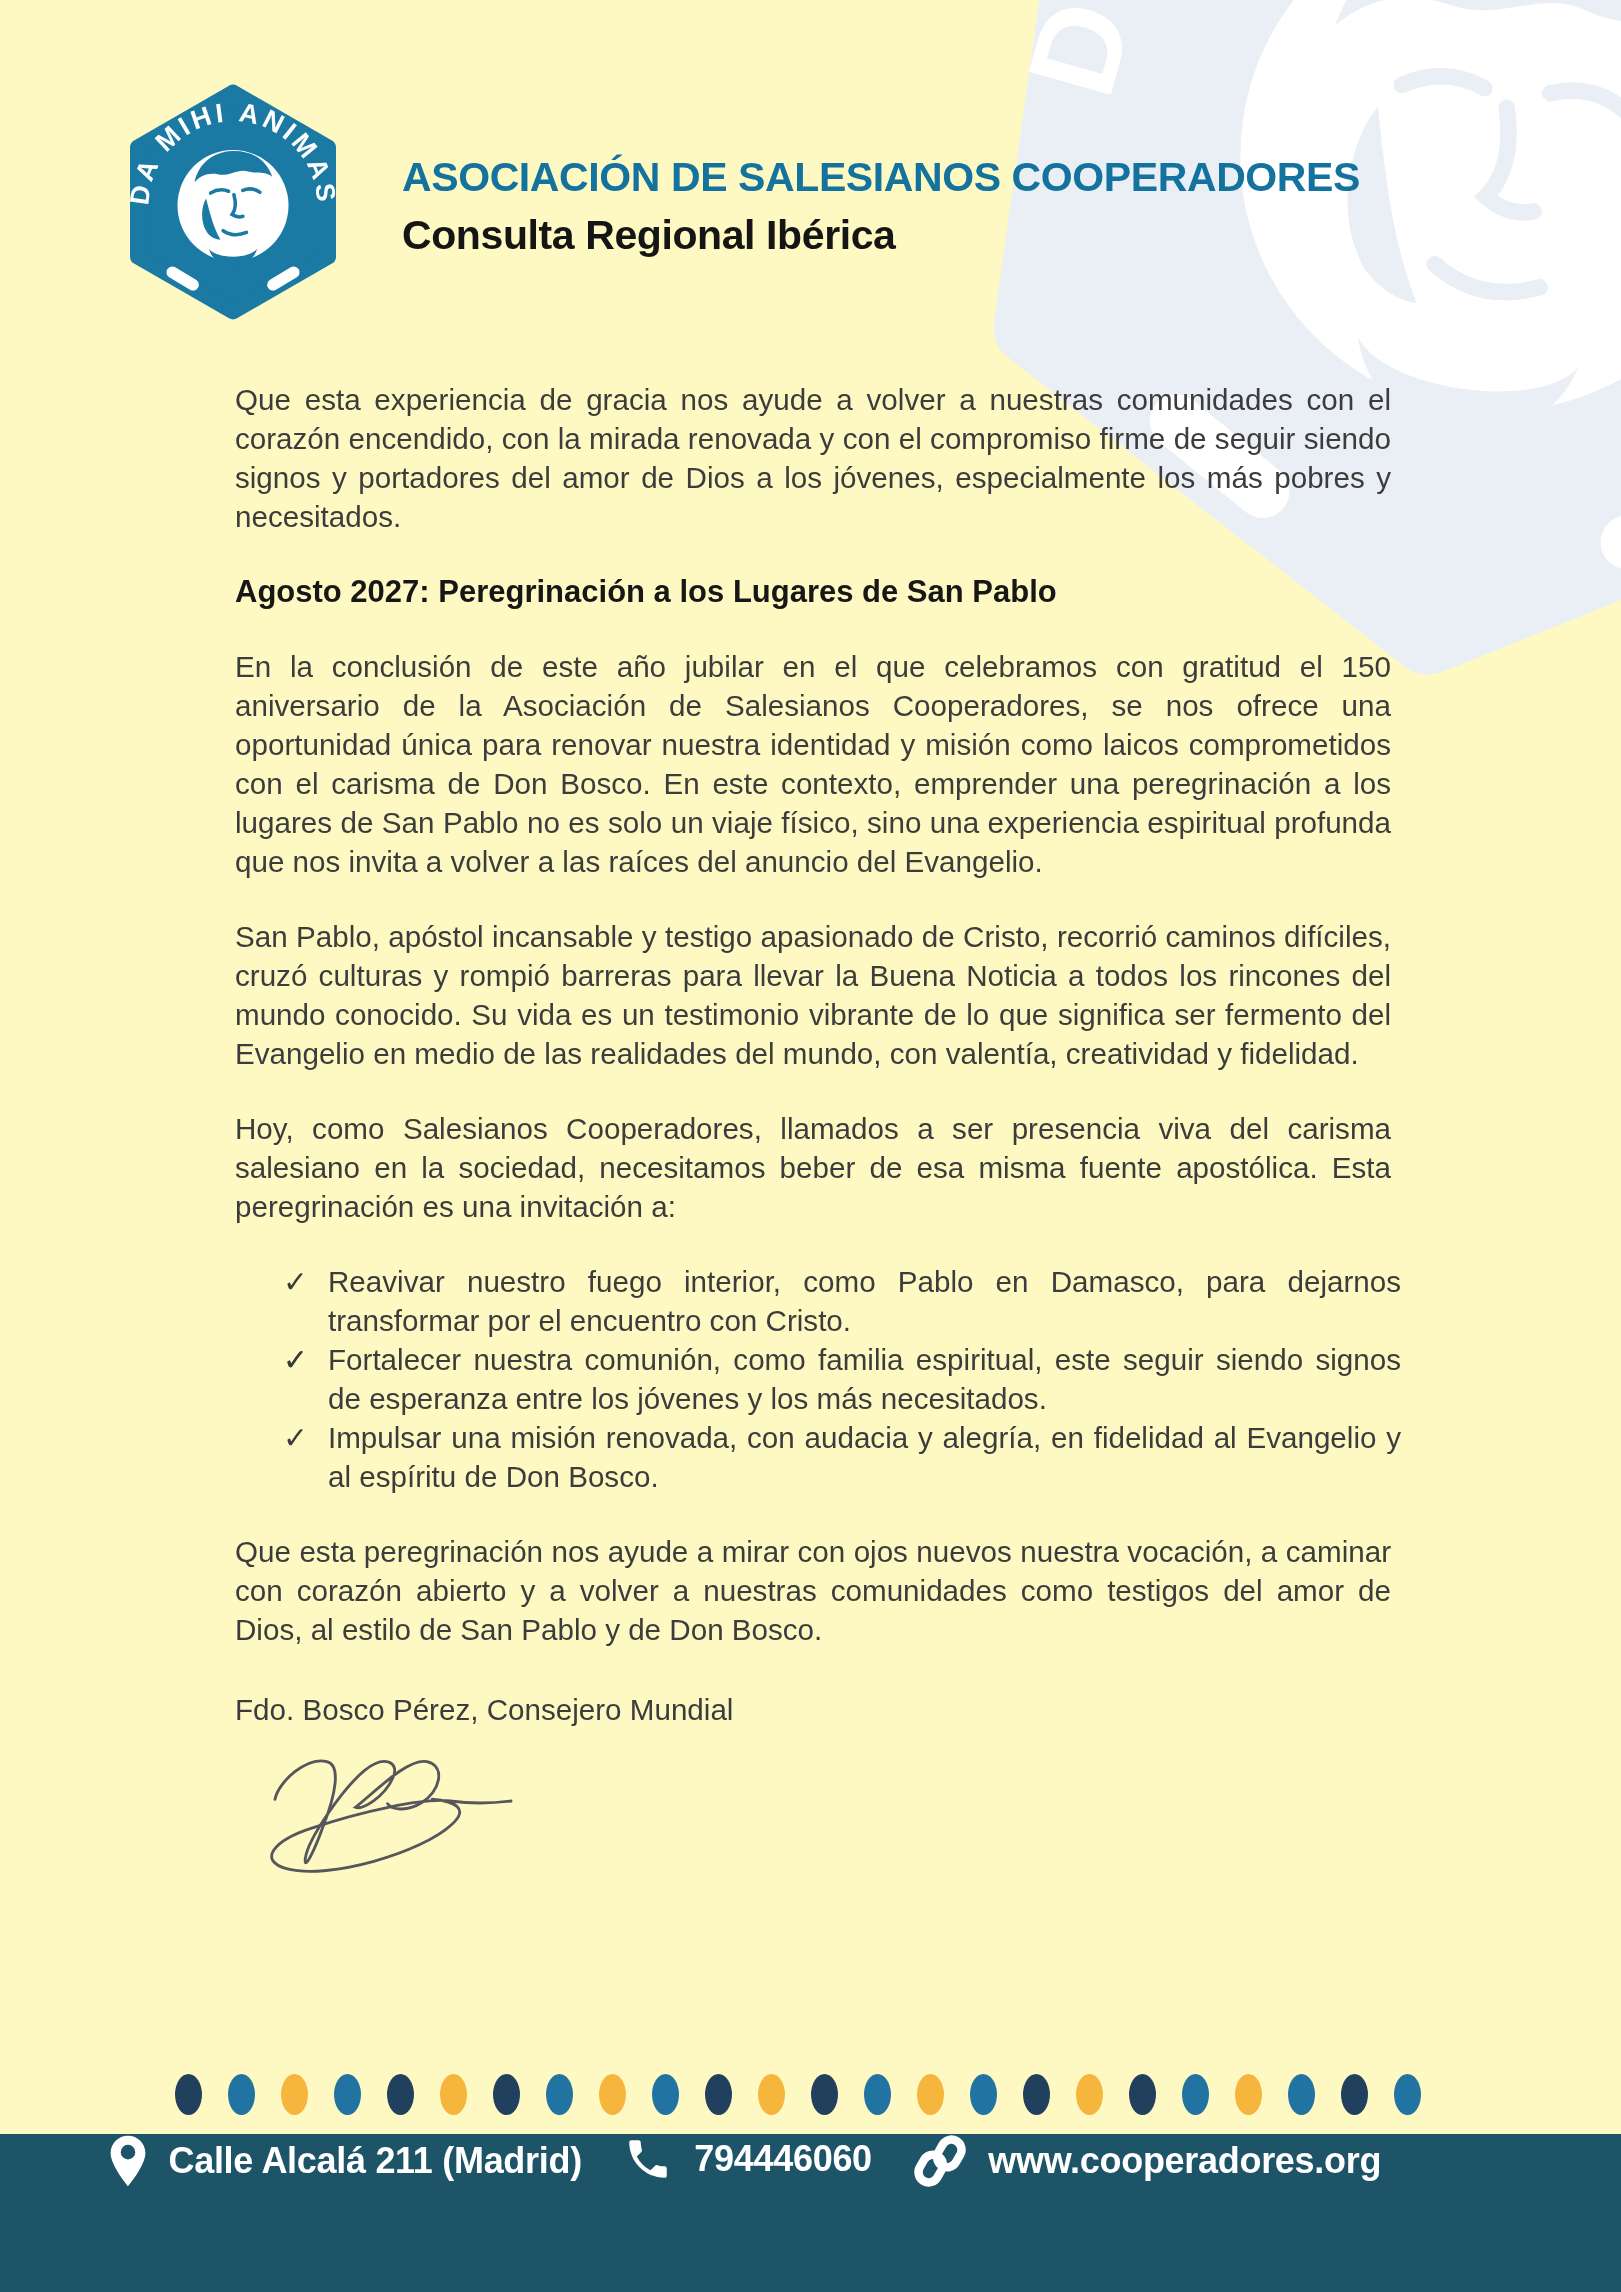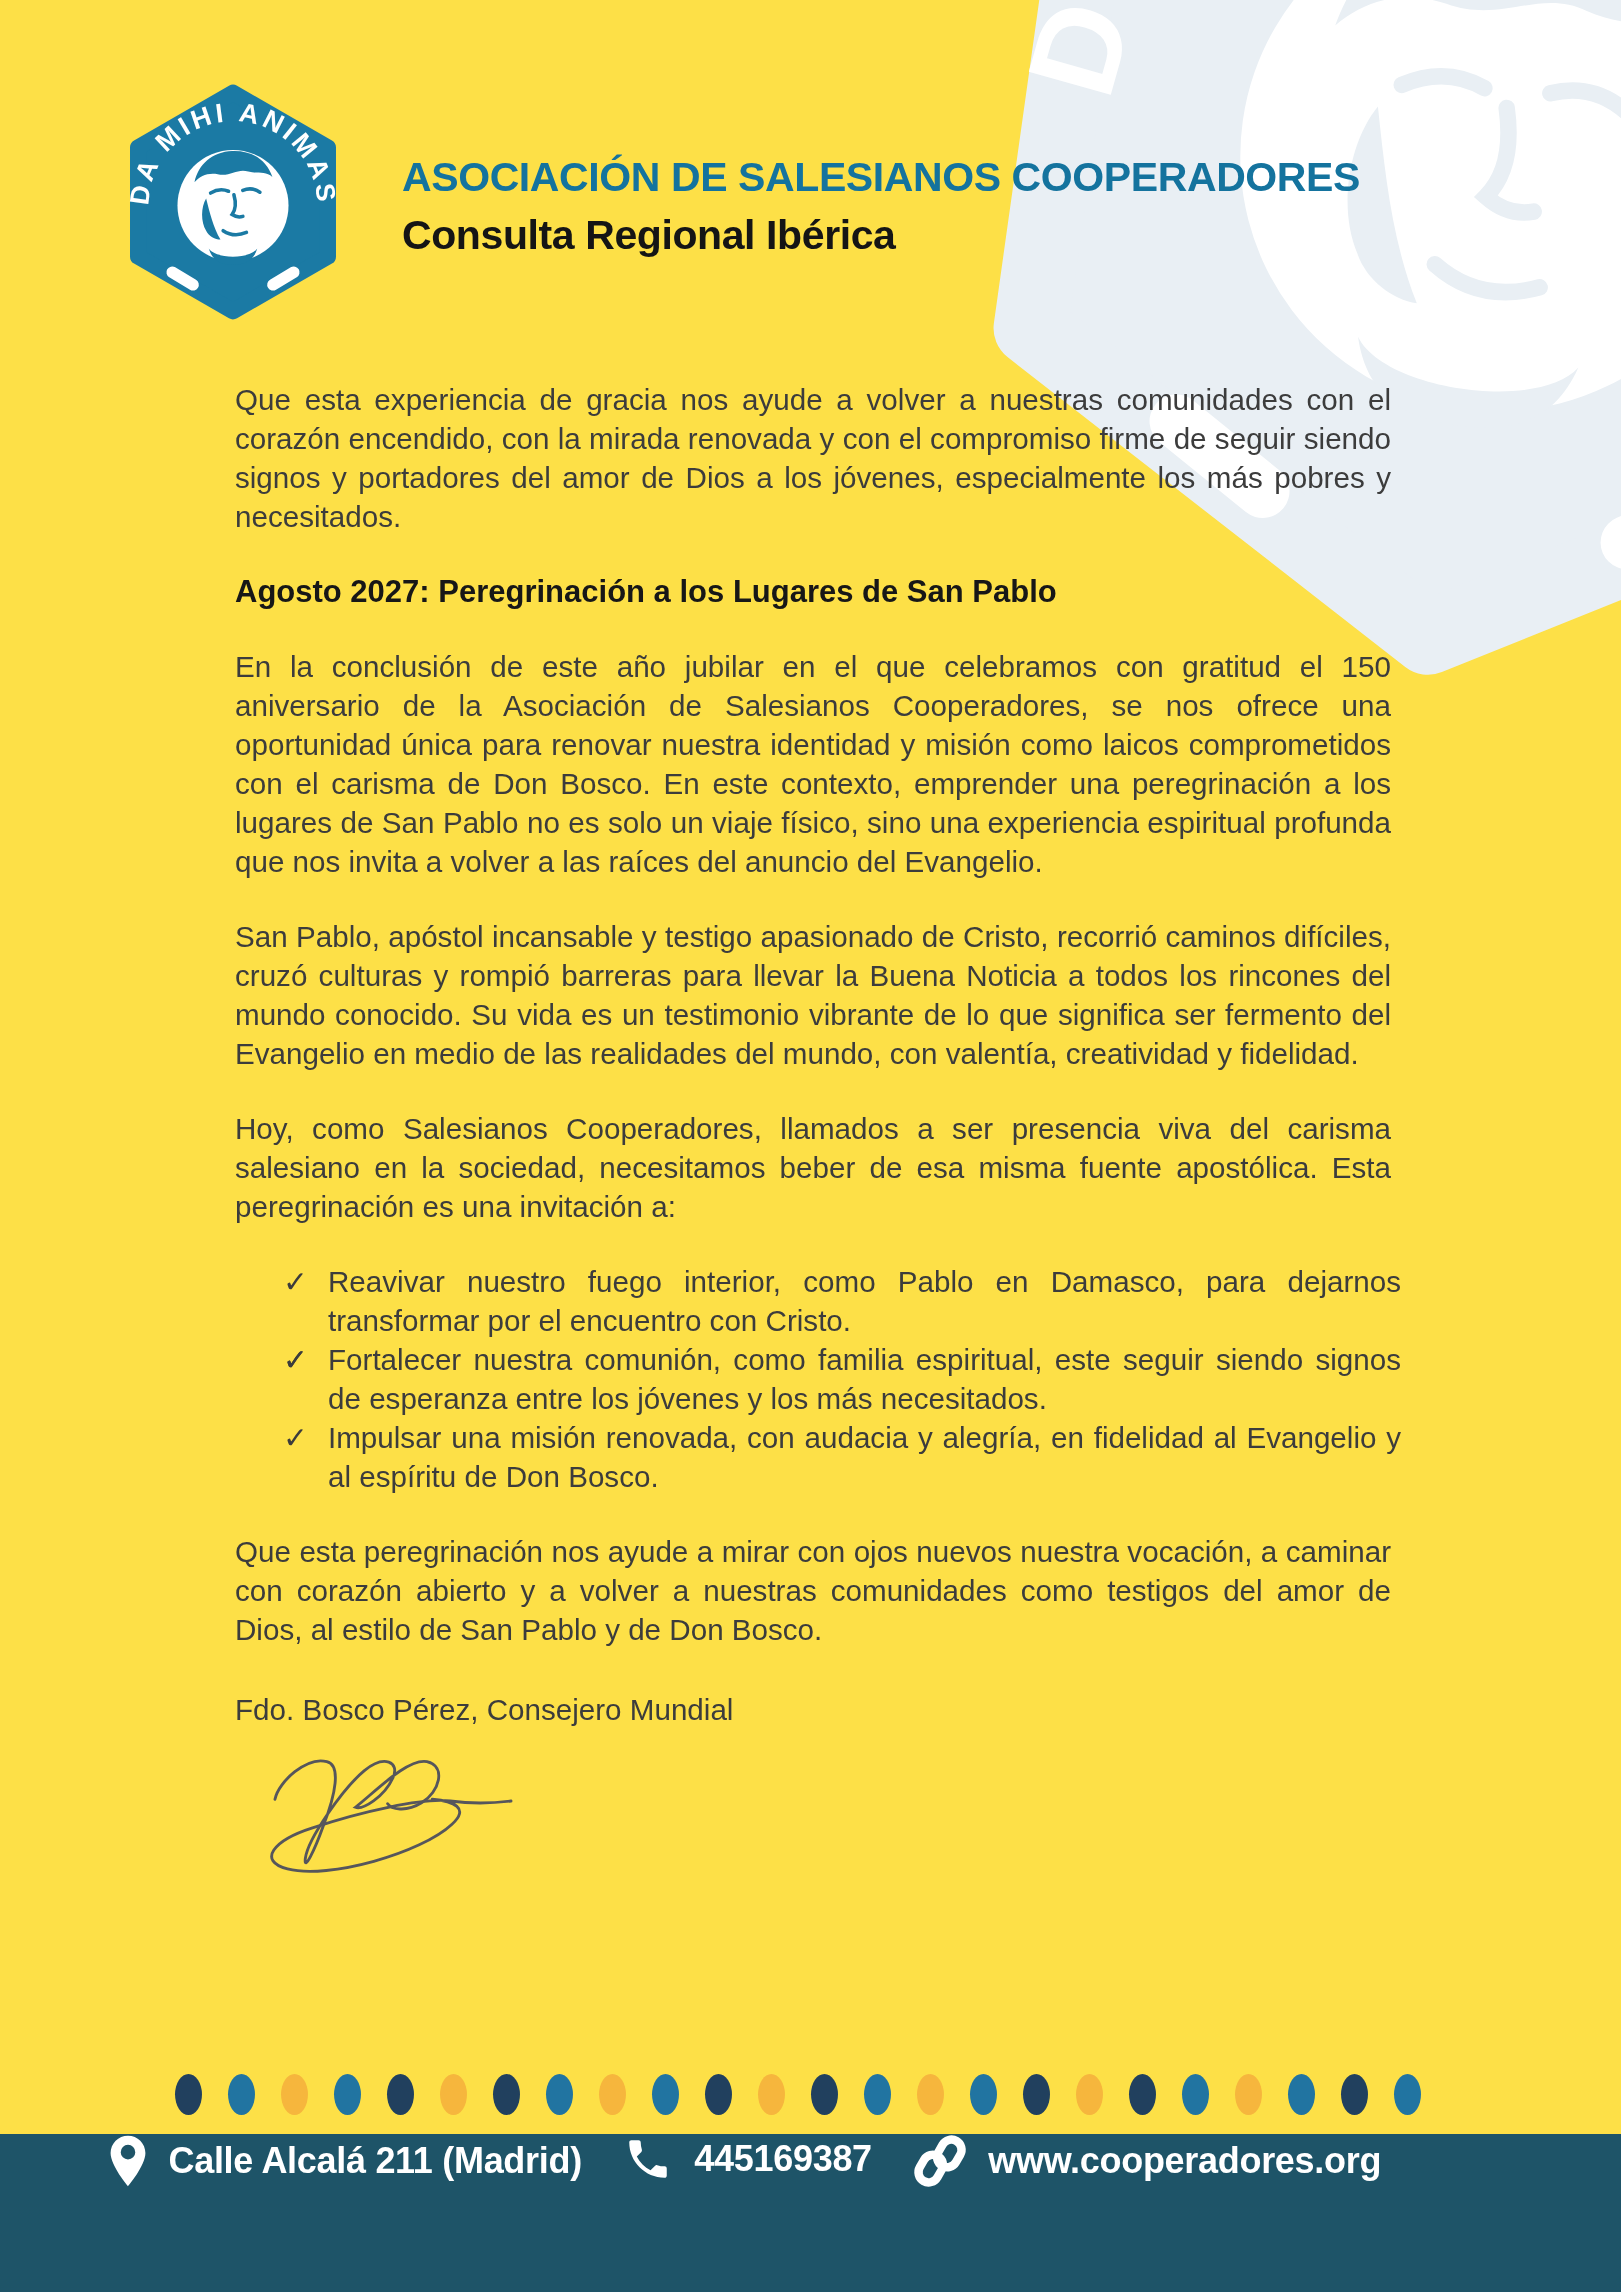--- a/index.html
+++ b/index.html
@@ -1,21 +1,21 @@
 <!DOCTYPE html>
 <html style="--brand-teal: #14739E; --logo-teal: #1B7AA4; --footer-bg: #1E5468; --watermark: #E9EFF4; --dot-navy: #21405E; --dot-blue: #2174A1; --dot-yellow: #F6B63D; --signature: #56565C;font-size:14.3px"><head>
 <meta charset="utf-8">
 <style>
   :root{
     --brand-teal:#14739E; --logo-teal:#1B7AA4; --footer-bg:#1E5468;
     --watermark:#E9EFF4; --dot-navy:#21405E; --dot-blue:#2174A1;
     --dot-yellow:#F6B63D; --signature:#56565C; --body-text:#3C3C3C;
   }
   html,body{margin:0;padding:0;background:#fff;}
-  .page{position:relative;width:1621px;height:2293px;background:#fde047;overflow:hidden;
+  .page{position:relative;width:1621px;height:2293px;background:#fef9c3;overflow:hidden;
         font-family:"Liberation Sans",sans-serif;}
 
   
   .watermark{position:absolute;left:983px;top:-412px;width:1030px;height:1104px;
              transform:rotate(8deg);pointer-events:none;}
   .watermark svg{width:100%;height:100%;}
   .wm-colors{--hex:var(--watermark);--fg:#ffffff;}
   .main-colors{--hex:var(--logo-teal);--fg:#ffffff;}
 
   
@@ -158,21 +158,21 @@
     <div class="f-item">
       <svg width="38" height="54" viewBox="0 0 24 34">
         <path fill="#fff" fill-rule="evenodd" d="M12,1 C5.9,1 1,5.9 1,12 c0,8 11,21 11,21 s11,-13 11,-21 C23,5.9 18.1,1 12,1 Z M12,16 a4.6,4.6 0 1 1 0,-9.2 a4.6,4.6 0 1 1 0,9.2 Z"></path>
       </svg>
       <span>Calle Alcalá 211 (Madrid)</span>
     </div>
     <div class="f-item">
       <svg width="50" height="50" viewBox="0 0 24 24">
         <path fill="#fff" d="M6.62,10.79c1.44,2.83 3.76,5.14 6.59,6.59l2.2,-2.2c0.27,-0.27 0.67,-0.36 1.02,-0.24 1.12,0.37 2.33,0.57 3.57,0.57 0.55,0 1,0.45 1,1V20c0,0.55 -0.45,1 -1,1 -9.39,0 -17,-7.61 -17,-17 0,-0.55 0.45,-1 1,-1h3.5c0.55,0 1,0.45 1,1 0,1.25 0.2,2.45 0.57,3.57 0.11,0.35 0.03,0.74 -0.25,1.02l-2.2,2.2z"></path>
       </svg>
-      <span>445169387</span>
+      <span>794446060</span>
     </div>
     <div class="f-item">
       <svg width="54" height="54" viewBox="0 0 64 64">
         <g fill="none" stroke="#fff" stroke-width="10">
           <rect x="9" y="24" width="24" height="34" rx="12" transform="rotate(30 21 41)"></rect>
           <rect x="31" y="6" width="24" height="34" rx="12" transform="rotate(30 43 23)"></rect>
         </g>
       </svg>
       <span>www.cooperadores.org</span>
     </div>

